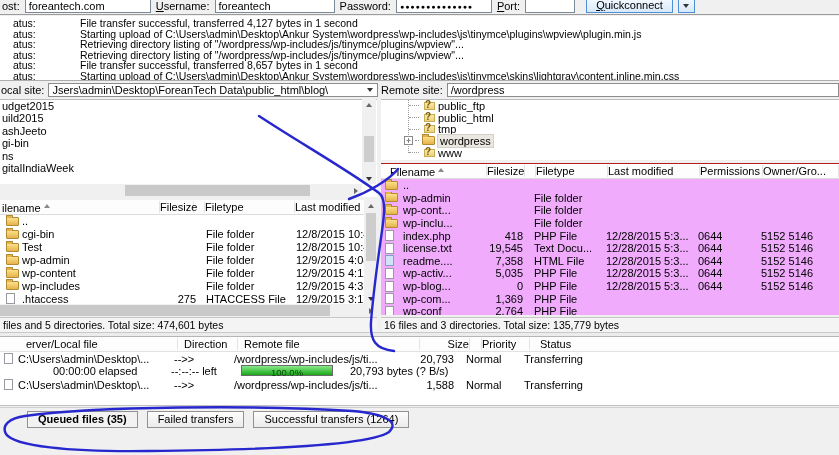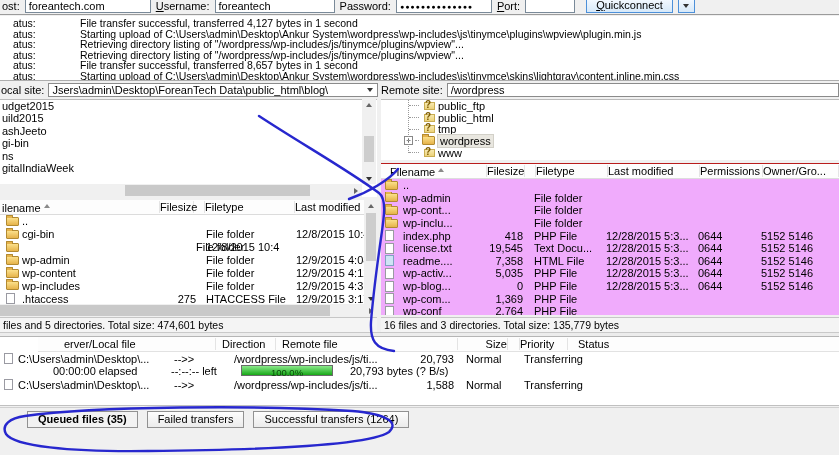--- a/index.html
+++ b/index.html
@@ -107,21 +107,21 @@
 
   
   .splitter{left:0;top:332px;width:839px;height:5px;background:#ececec;border-top:1px solid #c9c9c9;
     border-bottom:1px solid #b5b5b5;box-sizing:border-box;position:absolute;}
 
   
   .queue{left:0;top:337px;width:839px;height:69px;background:#fff;position:absolute;overflow:hidden;
     border-bottom:1px solid #c0c0c0;box-sizing:border-box;}
   .qhead,.qrow{display:grid;align-items:center;white-space:nowrap;}
   .qhead{grid-template-columns:178px 60px 182px 50px 12px 48px auto;height:14px;
-    border-bottom:1px solid #e2e2e2;background:#fdfdfd;margin-left:38px;}
+    border-bottom:1px solid #e2e2e2;background:#fdfdfd;}
   .qhead .first{padding-left:26px;}
   .qrow{grid-template-columns:14px 150px 60px 182px 44px 12px 48px auto;padding-left:4px;height:13px;}
   .qserver{display:flex;align-items:center;gap:4px;padding-left:8px;height:13px;}
   .qprog{position:relative;height:13px;}
   .qprog span{position:absolute;top:0;line-height:13px;}
   .pelapsed{left:53px;} .pleft{left:171px;} .pbytes{left:350px;}
   .pbar{position:absolute;left:241px;top:1px;width:92px;height:11px;border:1px solid #6a6a6a;
     background:linear-gradient(#8ae98a,#17a817);box-sizing:border-box;text-align:center;
     font-size:9.5px;line-height:9px;color:#0a4a0a;}
   .dircell{padding-left:6px;}
@@ -293,20 +293,21 @@
       <span>cgi-bin</span>
       <span class="rt"></span>
         <span></span>
       <span>File folder</span>
       <span>12/8/2015 10:4</span>
     </div>
     <div class="lrow">
       <span class="cic">
           <span class="icon-folder"></span>
         </span>
+      <span>Test</span>
       <span class="rt"></span>
         <span></span>
       <span>File folder</span>
       <span>12/8/2015 10:4</span>
     </div>
     <div class="lrow">
       <span class="cic">
           <span class="icon-folder"></span>
         </span>
       <span>wp-admin</span>

